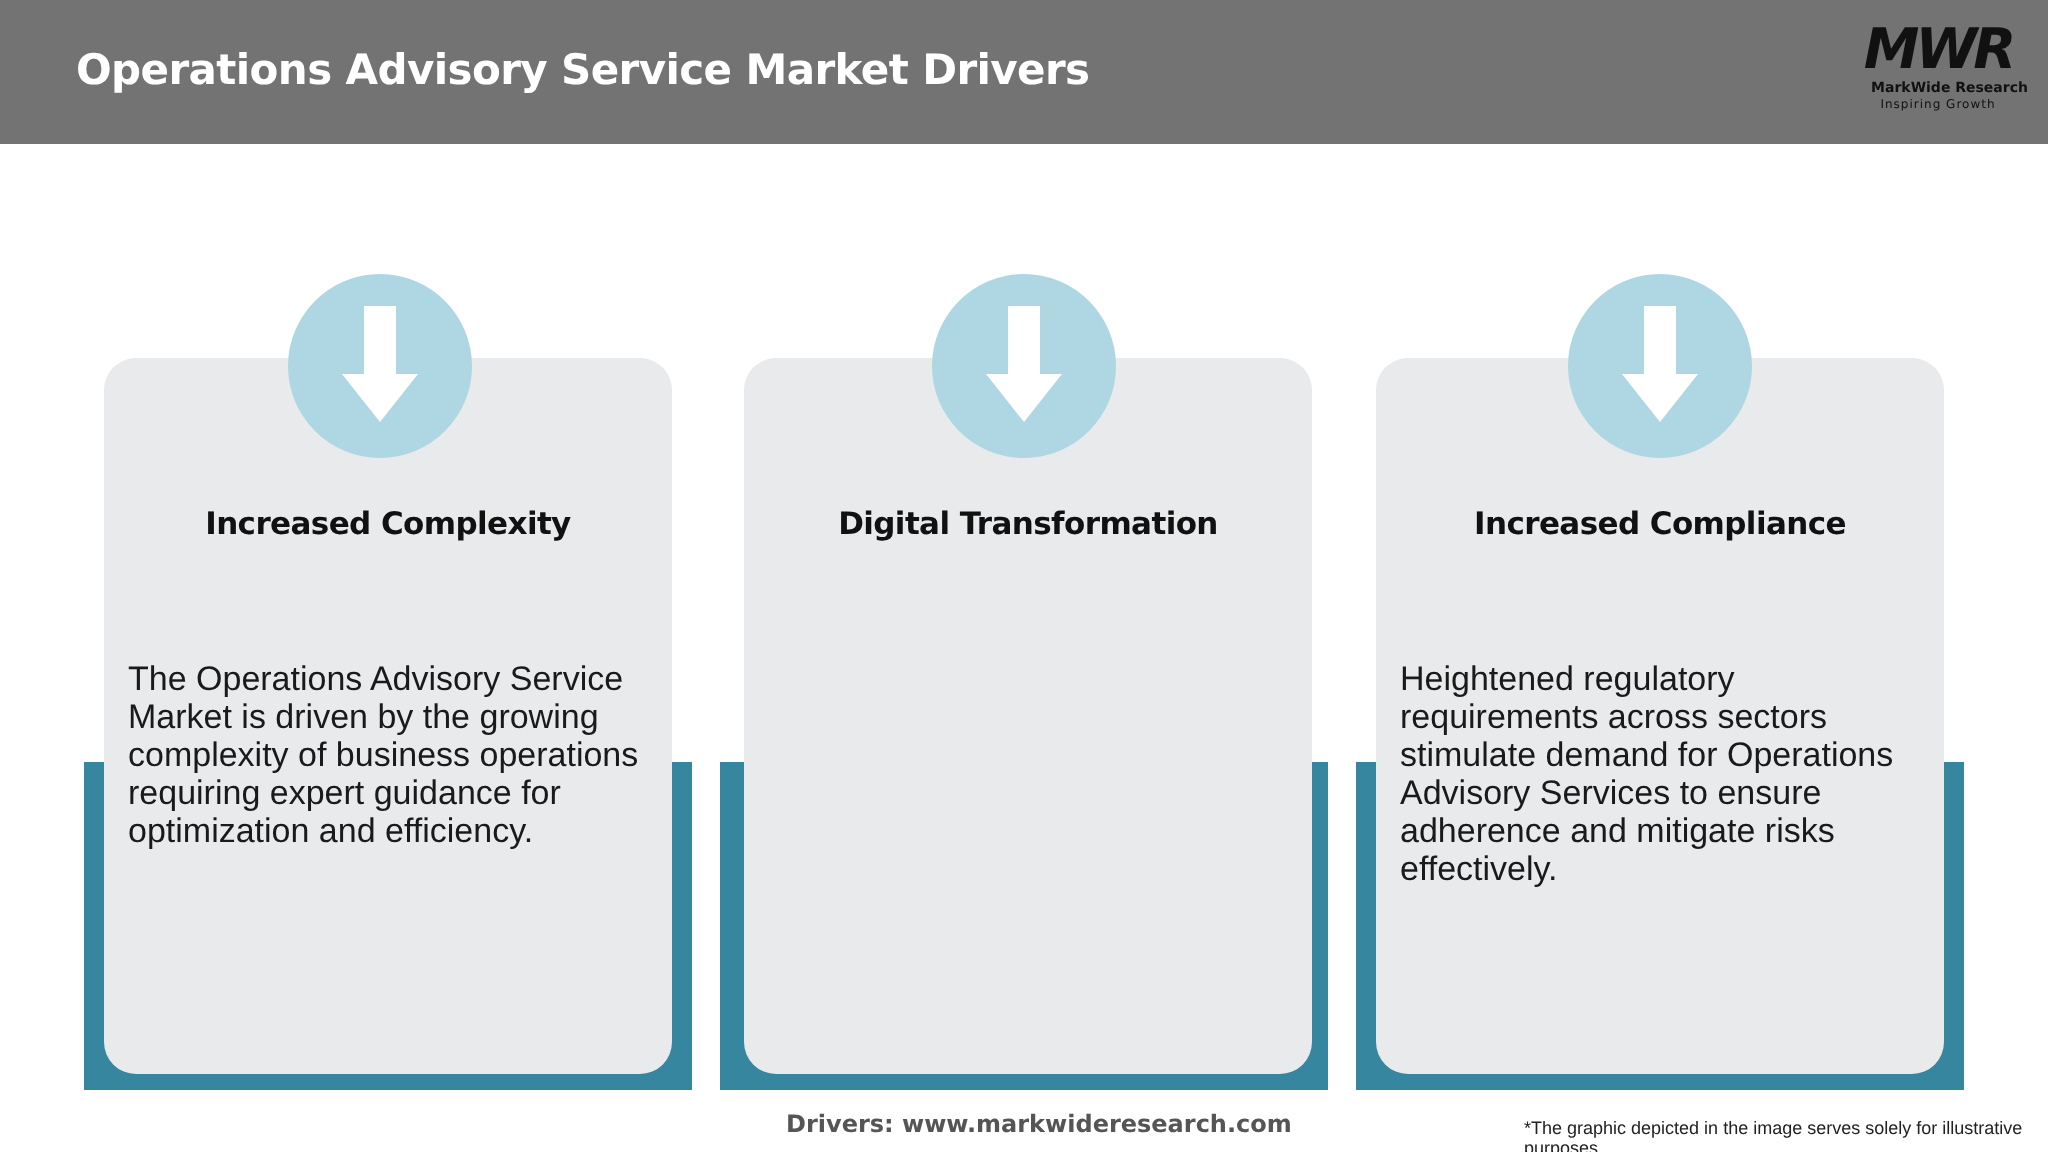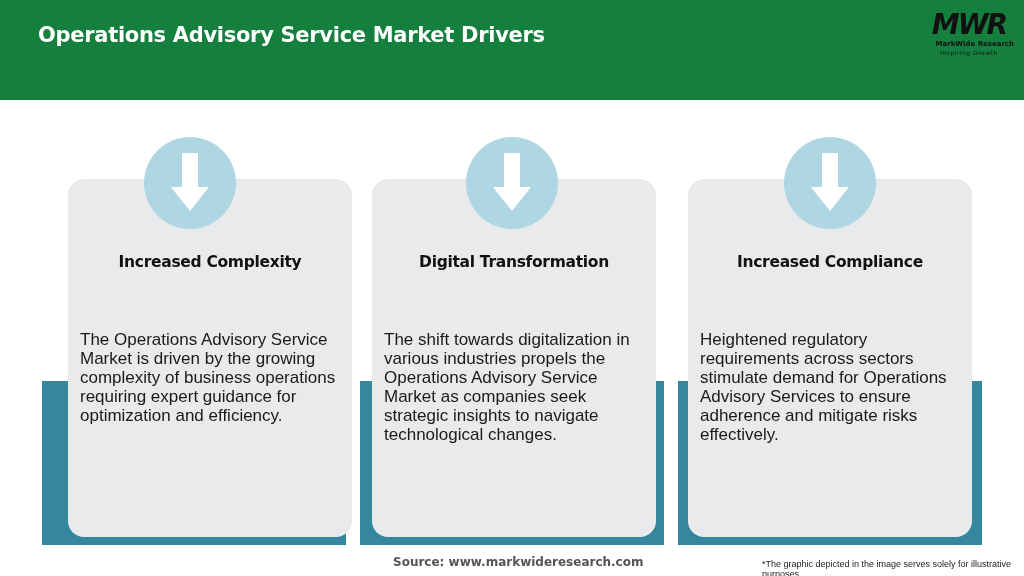--- a/index.html
+++ b/index.html
@@ -1,17 +1,17 @@
 <!DOCTYPE html>
 <html><head>
 <meta charset="utf-8">
 <style>
   html, body { margin:0; padding:0; }
   body { width:1024px; height:576px; position:relative; background:#ffffff; overflow:hidden; font-family:"Liberation Sans", sans-serif; }
-  .header { position:absolute; left:0; top:0; width:1024px; height:100px; background:#15803d; }
+  .header { position:absolute; left:0; top:0; width:1024px; height:72px; background:#737373; }
   .title { position:absolute; left:38px; top:23px; color:#ffffff; font-family:"DejaVu Sans", sans-serif; font-weight:bold; font-size:21px; letter-spacing:-0.3px; }
   .logo { position:absolute; left:924px; top:10px; width:90px; height:48px; text-align:center; }
   .logo-mark { font-family:"DejaVu Sans", sans-serif; font-weight:bold; font-style:italic; font-size:28px; color:#111111; line-height:30px; letter-spacing:-2px; }
   .logo-name { font-family:"DejaVu Sans", sans-serif; font-weight:bold; font-size:7px; color:#111111; line-height:9px;text-align:right; }
   .logo-tag { font-family:"DejaVu Sans", sans-serif; font-size:6px; color:#111111; line-height:7px; letter-spacing:0.5px; }
   .teal-back { position:absolute; top:381px; width:304px; height:164px; background:#35869e; }
   .card { position:absolute; top:179px; width:284px; height:358px; background:#e8eaec; border-radius:16px; }
   .circle { position:absolute; top:137px; width:92px; height:92px; border-radius:50%; background:#aed7e3; }
   .arrow { position:absolute; left:27px; top:16px; width:38px; height:60px; }
   .card-title { position:absolute; left:0; top:74px; width:284px; text-align:center; font-family:"DejaVu Sans", sans-serif; font-weight:bold; font-size:15.5px; color:#111111; letter-spacing:-0.3px; }
@@ -25,46 +25,45 @@
 <div class="header">
   <div class="title">Operations Advisory Service Market Drivers</div>
   <div class="logo">
     <div class="logo-mark">MWR</div>
     <div class="logo-name">MarkWide Research</div>
     <div class="logo-tag">Inspiring Growth</div>
   </div>
 </div>
 
 <div class="teal-back" style="left:42px;"></div>
-<div class="card" style="left:68px;">
+<div class="card" style="left:52px;">
   <div class="card-title">Increased Complexity</div>
   <div class="card-body">The Operations Advisory Service Market is driven by the growing complexity of business operations requiring expert guidance for optimization and efficiency.</div>
 </div>
 <div class="circle" style="left:144px;">
   <svg class="arrow" viewBox="0 0 38 60">
     <polygon points="11,0 27,0 27,34 38,34 19,58 0,34 11,34" fill="#ffffff"></polygon>
   </svg>
 </div>
 
 <div class="teal-back" style="left:360px;"></div>
 <div class="card" style="left:372px;">
   <div class="card-title">Digital Transformation</div>
-  <div class="card-body">The shift towards digitalization in various industries propels the Operations Advisory Service Market as companies seek strategic insights to navigate technological changes.</div>
 </div>
 <div class="circle" style="left:466px;">
   <svg class="arrow" viewBox="0 0 38 60">
     <polygon points="11,0 27,0 27,34 38,34 19,58 0,34 11,34" fill="#ffffff"></polygon>
   </svg>
 </div>
 
 <div class="teal-back" style="left:678px;"></div>
 <div class="card" style="left:688px;">
   <div class="card-title">Increased Compliance</div>
   <div class="card-body">Heightened regulatory requirements across sectors stimulate demand for Operations Advisory Services to ensure adherence and mitigate risks effectively.</div>
 </div>
 <div class="circle" style="left:784px;">
   <svg class="arrow" viewBox="0 0 38 60">
     <polygon points="11,0 27,0 27,34 38,34 19,58 0,34 11,34" fill="#ffffff"></polygon>
   </svg>
 </div>
 
-<div class="source">Source: www.markwideresearch.com</div>
+<div class="source">Drivers: www.markwideresearch.com</div>
 <div class="disclaimer">*The graphic depicted in the image serves solely for illustrative purposes</div>
 
 </body></html>

